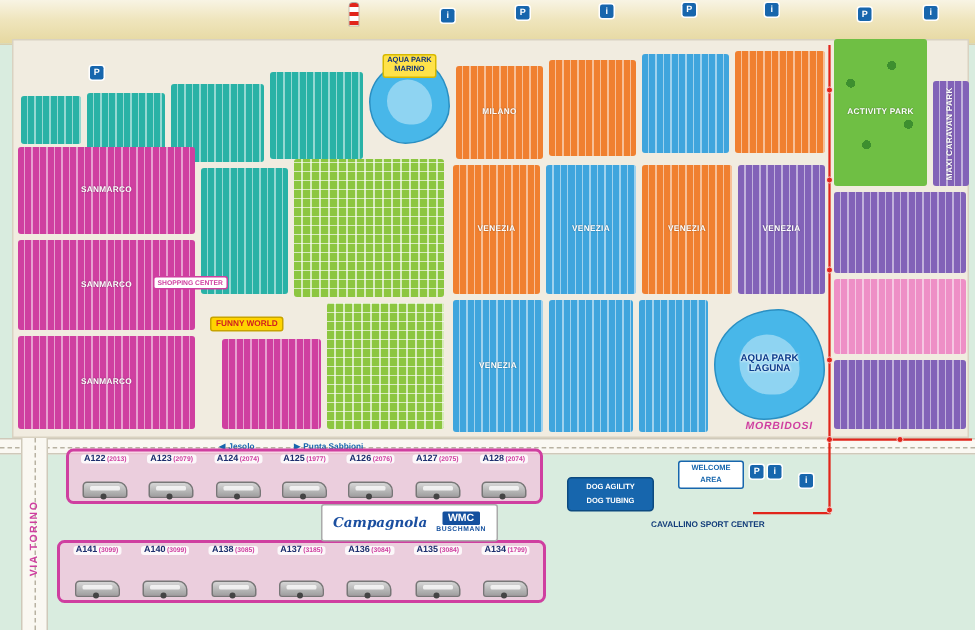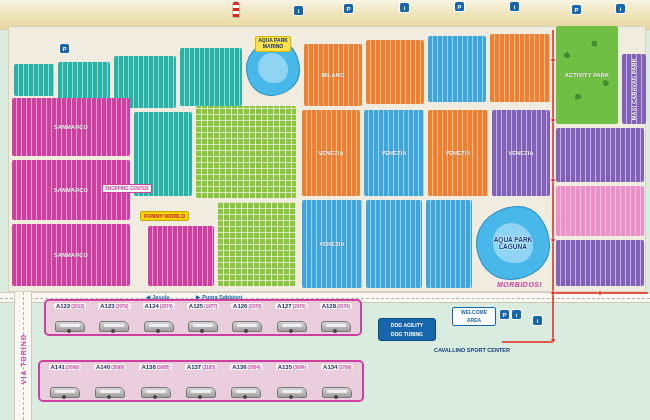--- a/index.html
+++ b/index.html
@@ -119,20 +119,27 @@
 
   <div class="dogbadge">
     <div>DOG AGILITY</div>
     <div>DOG TUBING</div>
   </div>
   <div class="welcome">
     <div>WELCOME</div>
     <div>AREA</div>
   </div>
 
+  <div class="dealer">
+    <span class="script">Campagnola</span>
+    <span class="col">
+      <span class="wmcbox">WMC</span>
+      <span class="bname">BUSCHMANN</span>
+    </span>
+  </div>
 
 <div class="zone v" style="left: 14px; top: 64px; width: 40px; height: 32px; --c: #29b2a6;"></div>
     <div class="zone v" style="left: 58px; top: 62px; width: 52px; height: 46px; --c: #29b2a6;"></div>
     <div class="zone v" style="left: 114px; top: 56px; width: 62px; height: 52px; --c: #29b2a6;"></div>
     <div class="zone v" style="left: 180px; top: 48px; width: 62px; height: 58px; --c: #29b2a6;"></div>
     <div class="zone v" style="left: 134px; top: 112px; width: 58px; height: 84px; --c: #29b2a6;"></div>
     <div class="zone v" style="left: 12px; top: 98px; width: 118px; height: 58px; --c: #cf3fa0;">
       <span class="zlabel">SANMARCO</span>
     </div>
     <div class="zone v" style="left: 12px; top: 160px; width: 118px; height: 60px; --c: #cf3fa0;">

